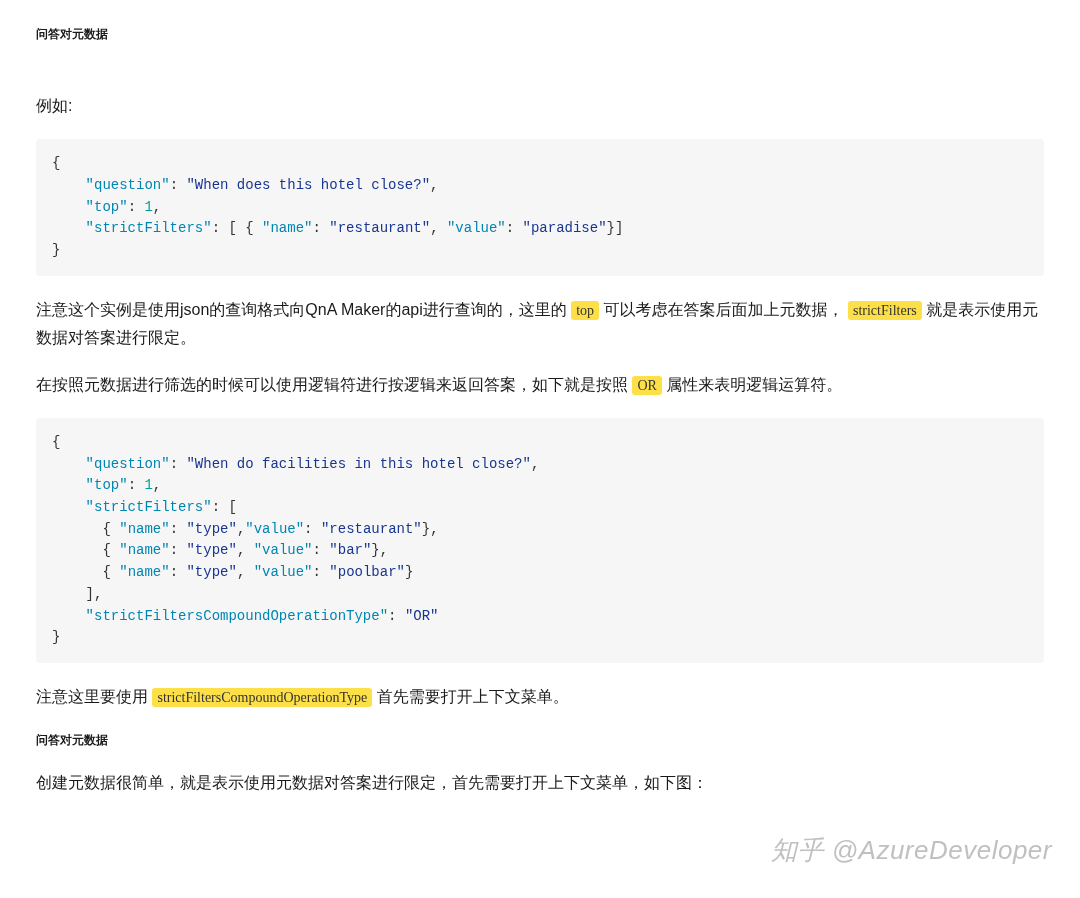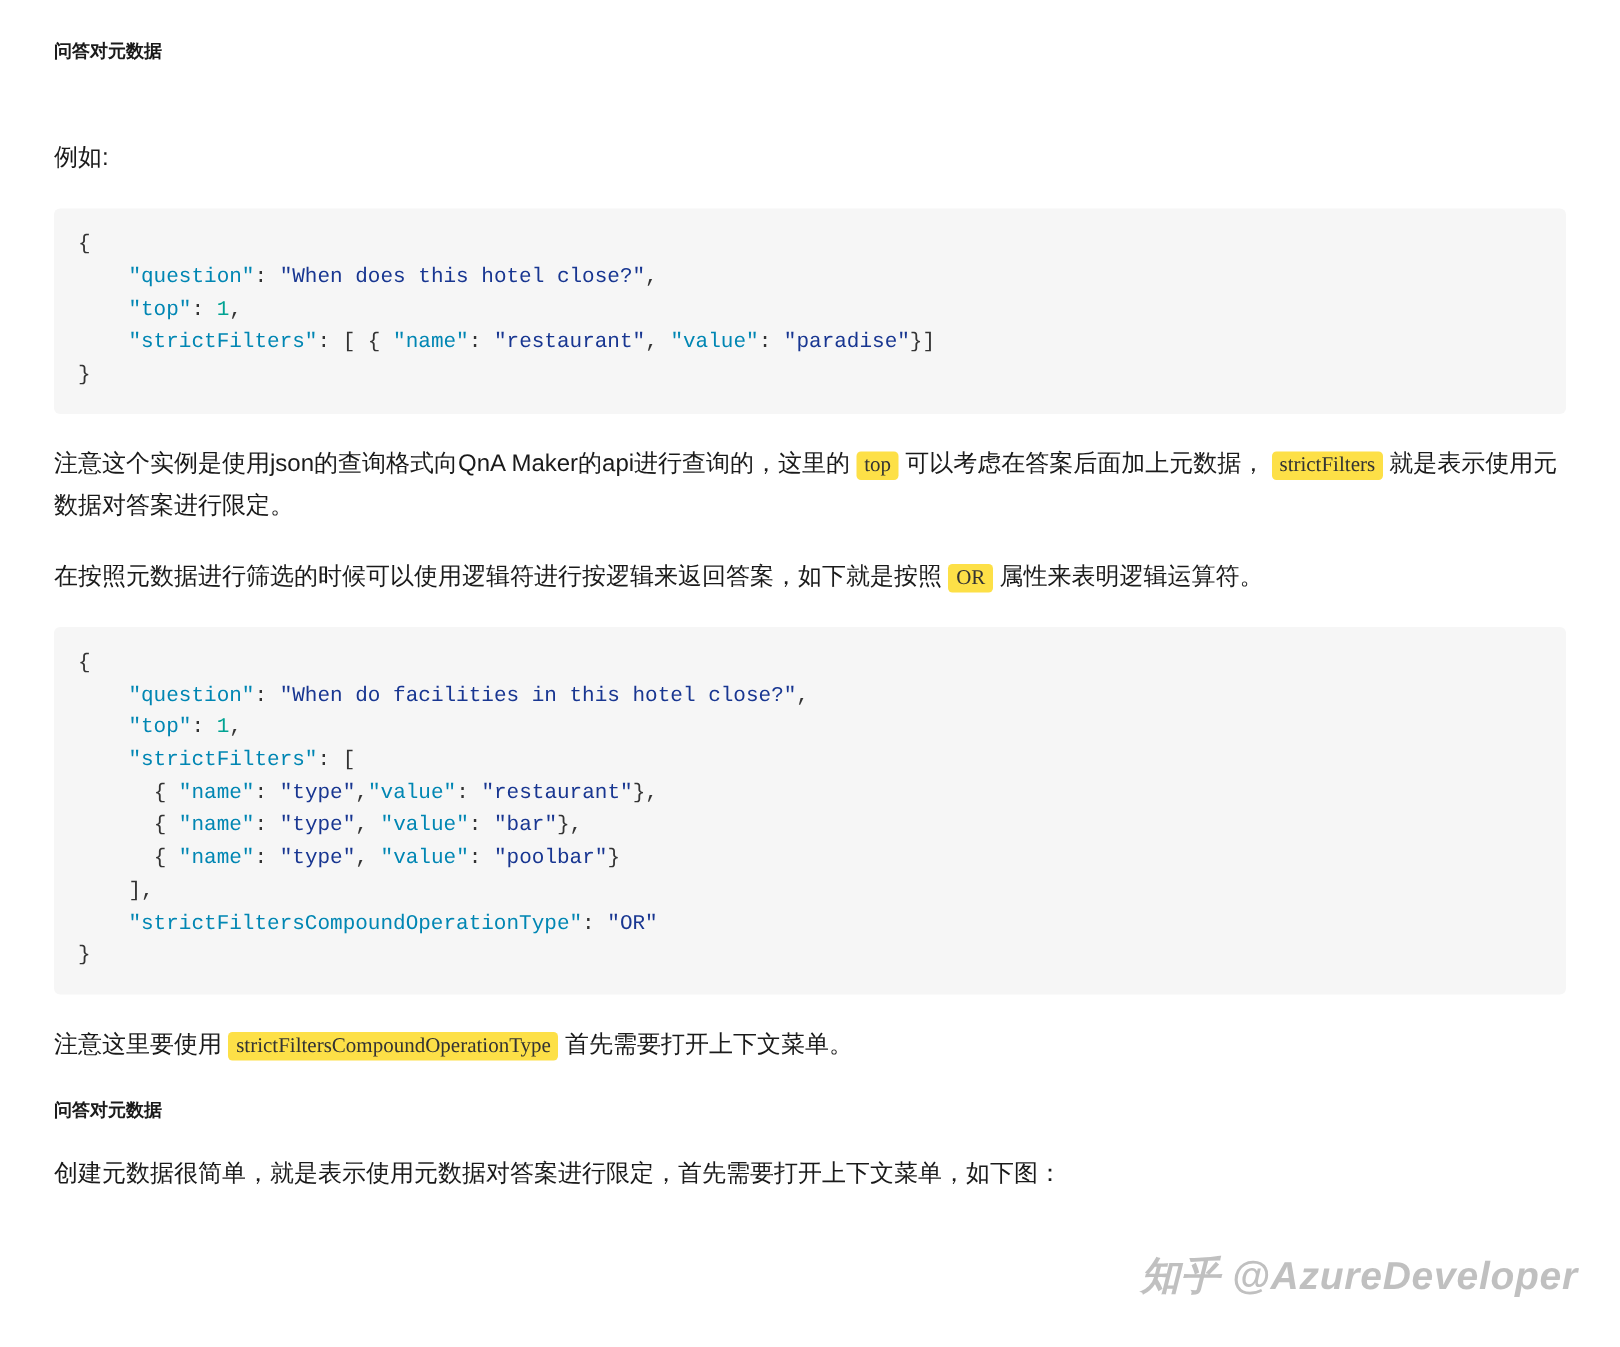--- a/index.html
+++ b/index.html
@@ -46,21 +46,21 @@
   .s  { color: #183691; } 
   .k  { color: #0086b3; } 
   .n  { color: #00a393; } 
   .p  { color: #333; }    
   .watermark {
     position: fixed;
     right: 28px;
     bottom: 24px;
     font-size: 26px;
     font-style: italic;
-    font-weight: 700;
+    font-weight: 400;
     color: rgba(140,140,140,0.55);
     letter-spacing: 0.5px;
     pointer-events: none;
     user-select: none;
   }
 </style>
 </head>
 <body>
 
 <h3>问答对元数据</h3>

